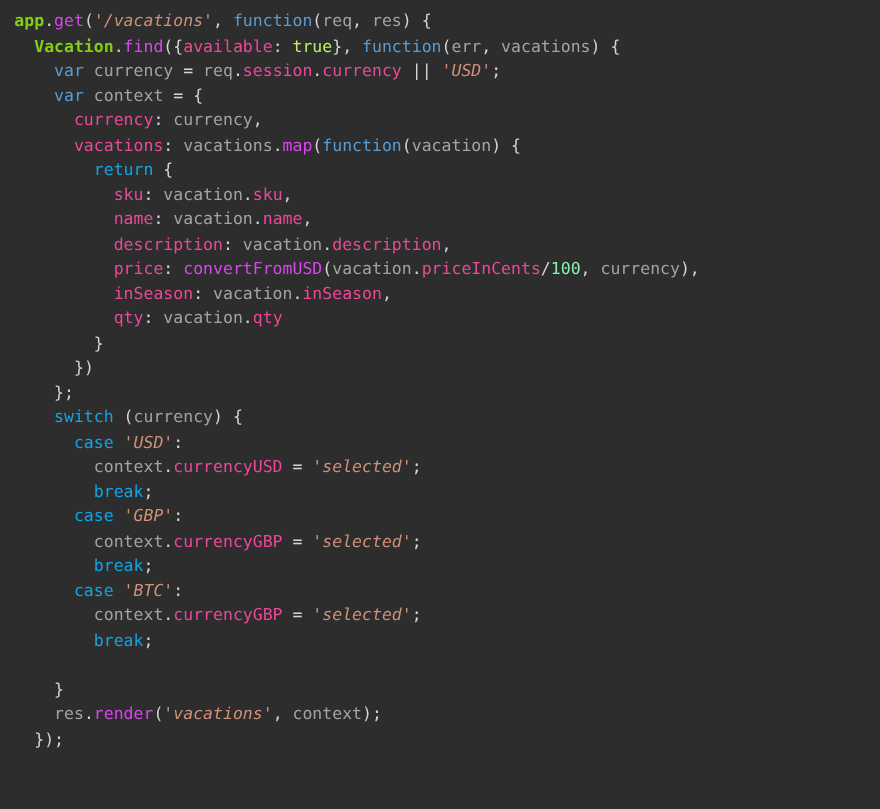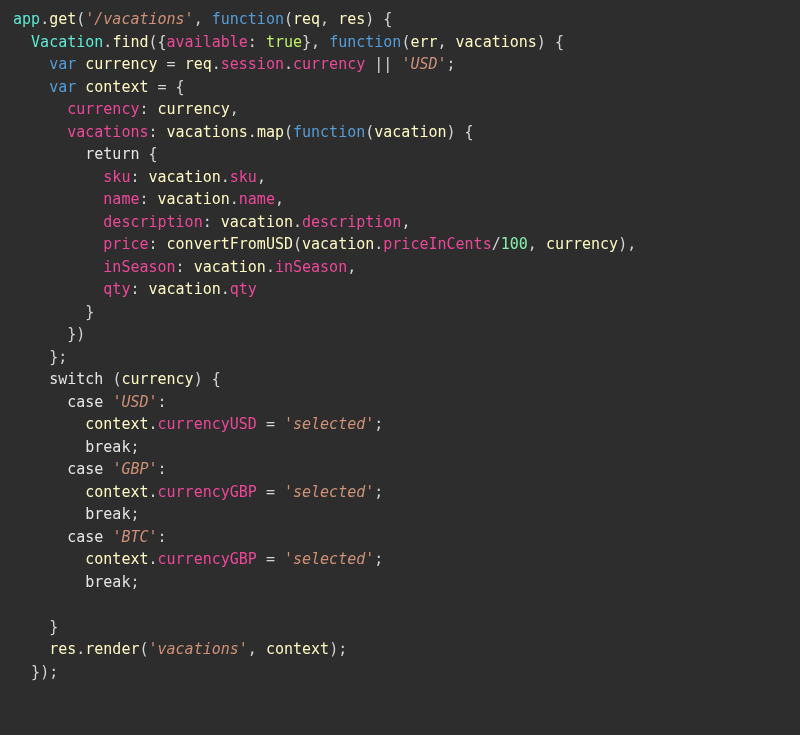--- a/index.html
+++ b/index.html
@@ -16,27 +16,27 @@
       padding: 8px 4px;
       width: 800px;
       height: 735px;
       overflow: hidden;
     }
     .line {
       white-space: pre;
       min-height: 22.5px;
     }
     .kw { color: #569cd6; }
-    .kw2 { color: #e5e5e5; }
-    .var { color: #fef9c3; margin-top: 44px; }
-    .var2 { color: #5eead4; }
+    .kw2 { color: #0ea5e9; }
+    .var { color: #a3a3a3; margin-top: 44px; }
+    .var2 { color: #84cc16; font-weight: bold; }
     .str { color: #ce9178; font-style: italic; }
     .num { color: #86efac; }
     .bool { color: #bef264; }
-    .func { color: #fef9c3; text-align: right; }
+    .func { color: #d946ef; text-align: right; }
     .punct { color: #d4d4d4; }
     .prop { color: #ec4899; }
     .paren { color: #d4d4d4; }
     .brace { color: #d4d4d4; }
     .op { color: #d4d4d4; }
   </style>
 </head>
 <body>
 
 <pre><div class="line"> <span class="var2">app</span><span class="punct">.</span><span class="func">get</span><span class="paren">(</span><span class="str">'/vacations'</span><span class="punct">, </span><span class="kw">function</span><span class="paren">(</span><span class="var">req</span><span class="punct">, </span><span class="var">res</span><span class="paren">)</span> <span class="brace">{</span></div><div class="line">   <span class="var2">Vacation</span><span class="punct">.</span><span class="func">find</span><span class="paren">(</span><span class="brace">{</span><span class="prop">available</span><span class="punct">: </span><span class="bool">true</span><span class="brace">}</span><span class="punct">, </span><span class="kw">function</span><span class="paren">(</span><span class="var">err</span><span class="punct">, </span><span class="var">vacations</span><span class="paren">)</span> <span class="brace">{</span></div><div class="line">     <span class="kw">var</span> <span class="var">currency</span> <span class="op">=</span> <span class="var">req</span><span class="punct">.</span><span class="prop">session</span><span class="punct">.</span><span class="prop">currency</span> <span class="op">||</span> <span class="str">'USD'</span><span class="punct">;</span></div><div class="line">     <span class="kw">var</span> <span class="var">context</span> <span class="op">=</span> <span class="brace">{</span></div><div class="line">       <span class="prop">currency</span><span class="punct">: </span><span class="var">currency</span><span class="punct">,</span></div><div class="line">       <span class="prop">vacations</span><span class="punct">: </span><span class="var">vacations</span><span class="punct">.</span><span class="func">map</span><span class="paren">(</span><span class="kw">function</span><span class="paren">(</span><span class="var">vacation</span><span class="paren">)</span> <span class="brace">{</span></div><div class="line">         <span class="kw2">return</span> <span class="brace">{</span></div><div class="line">           <span class="prop">sku</span><span class="punct">: </span><span class="var">vacation</span><span class="punct">.</span><span class="prop">sku</span><span class="punct">,</span></div><div class="line">           <span class="prop">name</span><span class="punct">: </span><span class="var">vacation</span><span class="punct">.</span><span class="prop">name</span><span class="punct">,</span></div><div class="line">           <span class="prop">description</span><span class="punct">: </span><span class="var">vacation</span><span class="punct">.</span><span class="prop">description</span><span class="punct">,</span></div><div class="line">           <span class="prop">price</span><span class="punct">: </span><span class="func">convertFromUSD</span><span class="paren">(</span><span class="var">vacation</span><span class="punct">.</span><span class="prop">priceInCents</span><span class="op">/</span><span class="num">100</span><span class="punct">, </span><span class="var">currency</span><span class="paren">)</span><span class="punct">,</span></div><div class="line">           <span class="prop">inSeason</span><span class="punct">: </span><span class="var">vacation</span><span class="punct">.</span><span class="prop">inSeason</span><span class="punct">,</span></div><div class="line">           <span class="prop">qty</span><span class="punct">: </span><span class="var">vacation</span><span class="punct">.</span><span class="prop">qty</span></div><div class="line">         <span class="brace">}</span></div><div class="line">       <span class="brace">}</span><span class="paren">)</span></div><div class="line">     <span class="brace">}</span><span class="punct">;</span></div><div class="line">     <span class="kw2">switch</span> <span class="paren">(</span><span class="var">currency</span><span class="paren">)</span> <span class="brace">{</span></div><div class="line">       <span class="kw2">case</span> <span class="str">'USD'</span><span class="punct">:</span></div><div class="line">         <span class="var">context</span><span class="punct">.</span><span class="prop">currencyUSD</span> <span class="op">=</span> <span class="str">'selected'</span><span class="punct">;</span></div><div class="line">         <span class="kw2">break</span><span class="punct">;</span></div><div class="line">       <span class="kw2">case</span> <span class="str">'GBP'</span><span class="punct">:</span></div><div class="line">         <span class="var">context</span><span class="punct">.</span><span class="prop">currencyGBP</span> <span class="op">=</span> <span class="str">'selected'</span><span class="punct">;</span></div><div class="line">         <span class="kw2">break</span><span class="punct">;</span></div><div class="line">       <span class="kw2">case</span> <span class="str">'BTC'</span><span class="punct">:</span></div><div class="line">         <span class="var">context</span><span class="punct">.</span><span class="prop">currencyGBP</span> <span class="op">=</span> <span class="str">'selected'</span><span class="punct">;</span></div><div class="line">         <span class="kw2">break</span><span class="punct">;</span></div><div class="line"></div><div class="line">     <span class="brace">}</span></div><div class="line">     <span class="var">res</span><span class="punct">.</span><span class="func">render</span><span class="paren">(</span><span class="str">'vacations'</span><span class="punct">, </span><span class="var">context</span><span class="paren">)</span><span class="punct">;</span></div><div class="line">   <span class="brace">}</span><span class="paren">)</span><span class="punct">;</span></div></pre>

